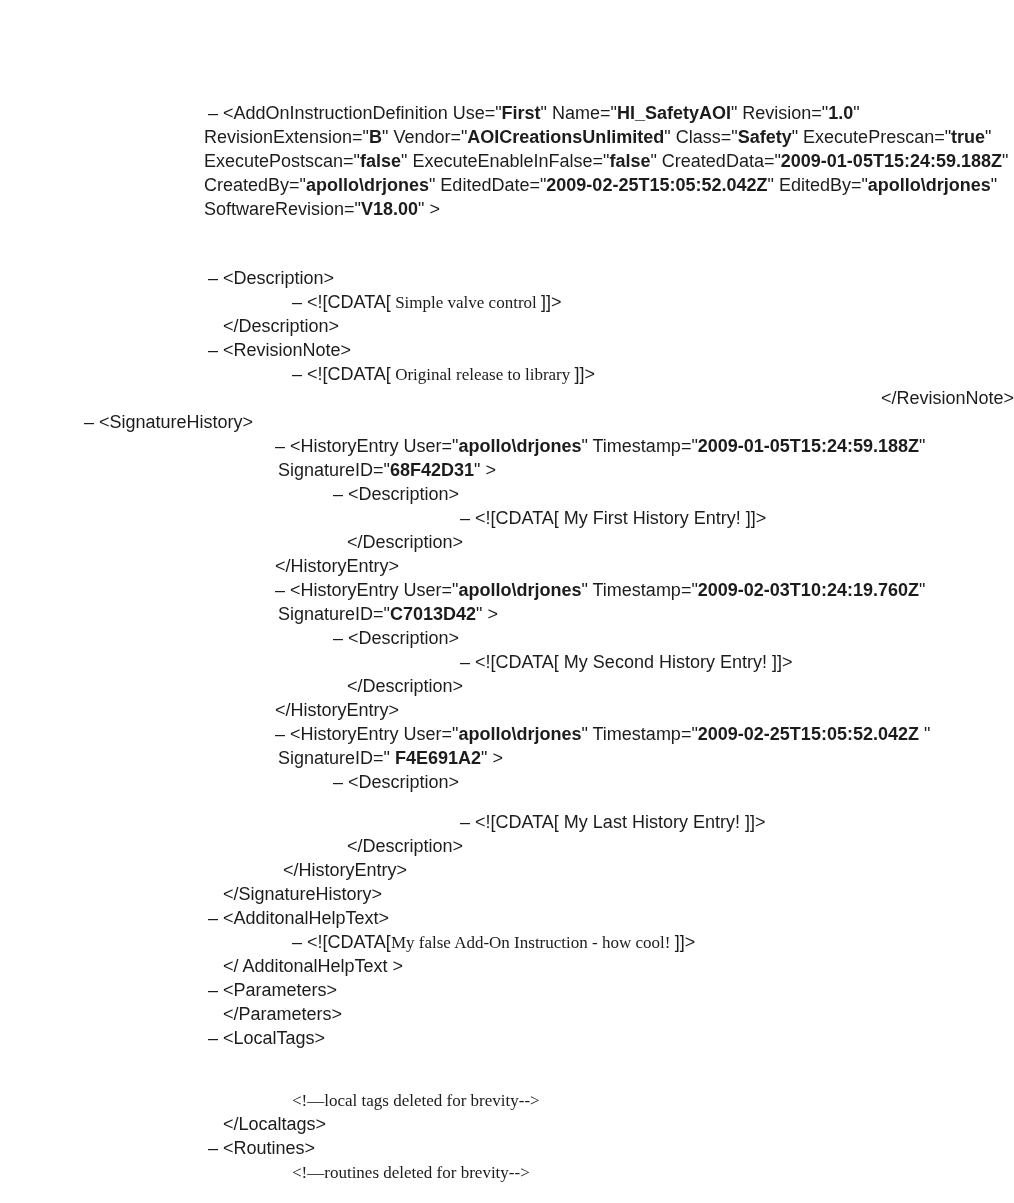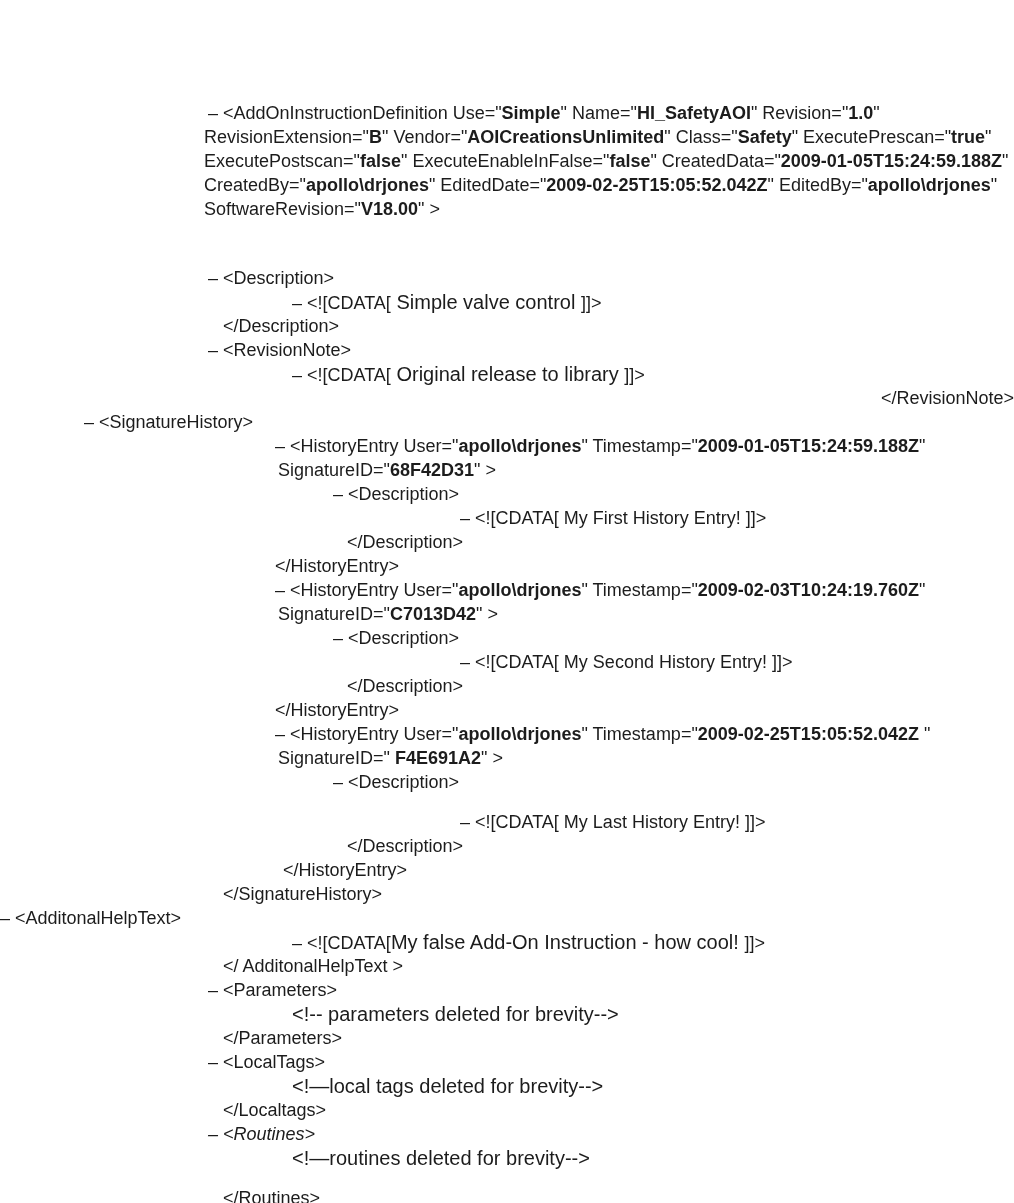--- a/index.html
+++ b/index.html
@@ -22,30 +22,30 @@
     left: 0;
     right: 0;
   }
   .line {
     height: 24px;
     line-height: 24px;
     white-space: pre;
   }
   .b { font-weight: bold; }
   .m {
-    font-family: Liberation Sans, sans-serif;
-    font-size: 20px;
+    font-family: Liberation Serif, serif;
+    font-size: 17px;
   }
 </style>
 </head>
 <body>
 
 <div class="page">
   <div class="block" style="top: 101px;">
-      <div class="line" style="padding-left: 208px;"><span>– </span><span>&lt;AddOnInstructionDefinition Use="</span><span class="b">Simple</span><span>" Name="</span><span class="b">HI_SafetyAOI</span><span>" Revision="</span><span class="b">1.0</span><span>"</span></div>
+      <div class="line" style="padding-left: 208px;"><span>– </span><span>&lt;AddOnInstructionDefinition Use="</span><span class="b">First</span><span>" Name="</span><span class="b">HI_SafetyAOI</span><span>" Revision="</span><span class="b">1.0</span><span>"</span></div>
       <div class="line" style="padding-left: 204px;"><span>RevisionExtension="</span><span class="b">B</span><span>" Vendor="</span><span class="b">AOICreationsUnlimited</span><span>" Class="</span><span class="b">Safety</span><span>" ExecutePrescan="</span><span class="b">true</span><span>"</span></div>
       <div class="line" style="padding-left: 204px;"><span>ExecutePostscan="</span><span class="b">false</span><span>" ExecuteEnableInFalse="</span><span class="b">false</span><span>" CreatedData="</span><span class="b">2009-01-05T15:24:59.188Z</span><span>"</span></div>
       <div class="line" style="padding-left: 204px;"><span>CreatedBy="</span><span class="b">apollo\drjones</span><span>" EditedDate="</span><span class="b">2009-02-25T15:05:52.042Z</span><span>" EditedBy="</span><span class="b">apollo\drjones</span><span>"</span></div>
       <div class="line" style="padding-left: 204px;"><span>SoftwareRevision="</span><span class="b">V18.00</span><span>" &gt;</span></div>
     </div>
   <div class="block" style="top: 266px;">
       <div class="line" style="padding-left: 208px;"><span>– </span><span>&lt;Description&gt;</span></div>
       <div class="line" style="padding-left: 292px;"><span>– </span><span>&lt;![CDATA[</span><span class="m"> Simple valve control </span><span>]]&gt;</span></div>
       <div class="line" style="padding-left: 223px;"><span>&lt;/Description&gt;</span></div>
       <div class="line" style="padding-left: 208px;"><span>– </span><span>&lt;RevisionNote&gt;</span></div>
@@ -64,26 +64,25 @@
       <div class="line" style="padding-left: 460px;"><span>– </span><span>&lt;![CDATA[ My Second History Entry! ]]&gt;</span></div>
       <div class="line" style="padding-left: 347px;"><span>&lt;/Description&gt;</span></div>
       <div class="line" style="padding-left: 275px;"><span>&lt;/HistoryEntry&gt;</span></div>
       <div class="line" style="padding-left: 275px;"><span>– </span><span>&lt;HistoryEntry User="</span><span class="b">apollo\drjones</span><span>" Timestamp="</span><span class="b">2009-02-25T15:05:52.042Z </span><span>"</span></div>
       <div class="line" style="padding-left: 278px;"><span>SignatureID=" </span><span class="b">F4E691A2</span><span>" &gt;</span></div>
       <div class="line" style="padding-left: 333px;"><span>– </span><span>&lt;Description&gt;</span></div>
       <div class="line" style="padding-left: 460px; margin-top: 16px;"><span>– </span><span>&lt;![CDATA[ My Last History Entry! ]]&gt;</span></div>
       <div class="line" style="padding-left: 347px;"><span>&lt;/Description&gt;</span></div>
       <div class="line" style="padding-left: 283px;"><span>&lt;/HistoryEntry&gt;</span></div>
       <div class="line" style="padding-left: 223px;"><span>&lt;/SignatureHistory&gt;</span></div>
-      <div class="line" style=""><span>– </span><span>&lt;AdditonalHelpText&gt;</span></div>
+      <div class="line" style="padding-left: 208px;"><span>– </span><span>&lt;AdditonalHelpText&gt;</span></div>
       <div class="line" style="padding-left: 292px;"><span>– </span><span>&lt;![CDATA[</span><span class="m">My false Add-On Instruction - how cool! </span><span>]]&gt;</span></div>
       <div class="line" style="padding-left: 223px;"><span>&lt;/ AdditonalHelpText &gt;</span></div>
       <div class="line" style="padding-left: 208px;"><span>– </span><span>&lt;Parameters&gt;</span></div>
-      <div class="line" style="padding-left: 292px;"><span class="m">&lt;!-- parameters deleted for brevity--&gt;</span></div>
       <div class="line" style="padding-left: 223px;"><span>&lt;/Parameters&gt;</span></div>
       <div class="line" style="padding-left: 208px;"><span>– </span><span>&lt;LocalTags&gt;</span></div>
-      <div class="line" style="padding-left: 292px;"><span class="m">&lt;!—local tags deleted for brevity--&gt;</span></div>
+      <div class="line" style="padding-left: 292px; margin-top: 38px;"><span class="m">&lt;!—local tags deleted for brevity--&gt;</span></div>
       <div class="line" style="padding-left: 223px;"><span>&lt;/Localtags&gt;</span></div>
-      <div class="line" style="padding-left: 208px; font-style: italic;"><span>– </span><span>&lt;Routines&gt;</span></div>
+      <div class="line" style="padding-left: 208px;"><span>– </span><span>&lt;Routines&gt;</span></div>
       <div class="line" style="padding-left: 292px;"><span class="m">&lt;!—routines deleted for brevity--&gt;</span></div>
       <div class="line" style="padding-left: 223px; margin-top: 16px;"><span>&lt;/Routines&gt;</span></div>
     </div>
 </div>
 
 </body></html>

